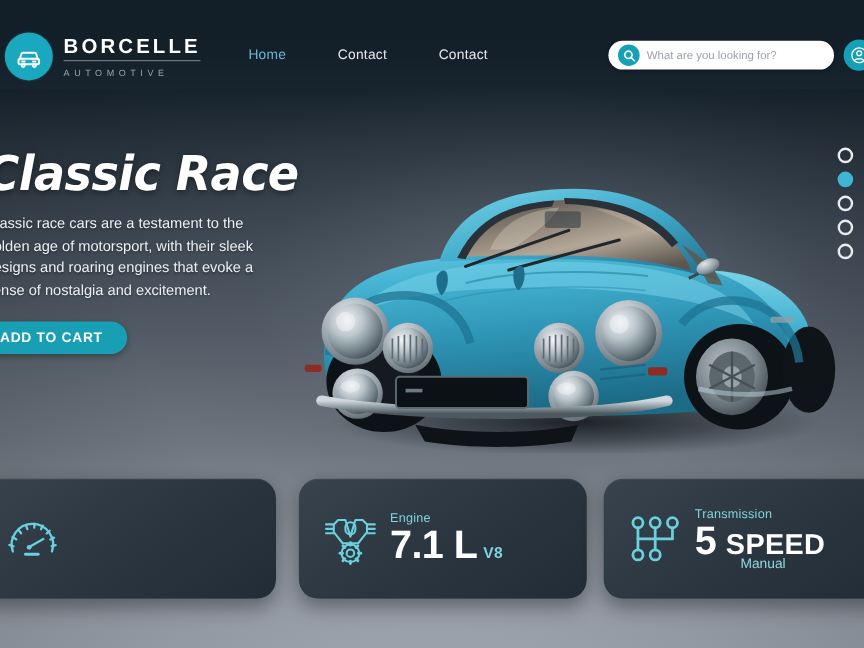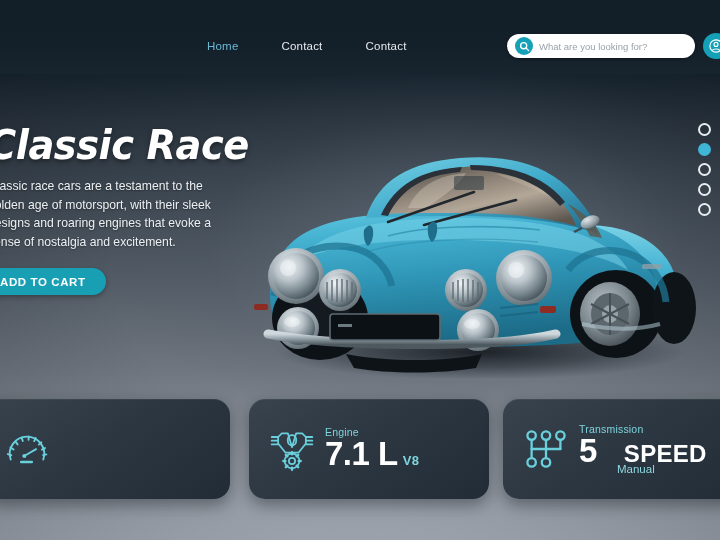--- a/index.html
+++ b/index.html
@@ -162,21 +162,21 @@
   }
   .card-value-row { display:flex; align-items:baseline; gap:5px; }
   .card-value {
     font-size:33px; font-weight:bold; color:#ffffff; line-height:1.08;
     letter-spacing:-0.5px;
   }
   .card-unit {
     font-size:13px; font-weight:bold; color:#7fd4dd; letter-spacing:.3px;
   }
   .card-3 .card-value-row { align-items:baseline; gap:8px; }
-  .card-3 .card-unit-big { font-size:24px; font-weight:bold; color:#ffffff; letter-spacing:.3px;margin-left:19px; }
+  .card-3 .card-unit-big { font-size:24px; font-weight:bold; color:#ffffff; letter-spacing:.3px; }
   .card-3 .card-sub { font-size:11.5px; color:#8ed8e0; margin-top:-5px; margin-left:38px; }
 </style>
 </head>
 <body>
 
 <div class="page">
 
   <div class="bg-base"></div>
   <div class="bg-radial"></div>
 
@@ -347,20 +347,37 @@
       <rect x="404" y="146" width="20" height="5" rx="2" fill="#8fa0a8" opacity=".8"></rect>
 
       <path d="M344 206 C372 212 400 212 422 206" stroke="#bfd6df" stroke-width="4" fill="none" opacity=".5"></path>
     </svg>
   </div>
 
   <div class="bg-vignette"></div>
 
   <header class="header">
 
+    <div class="brand">
+      <div class="brand-badge">
+        <svg width="24" height="24" viewBox="0 0 24 24" fill="none" stroke="#ffffff" stroke-width="1.6" stroke-linecap="round" stroke-linejoin="round">
+          <path d="M4.5 14.5 L5.6 10.4 C5.8 9.5 6.6 9 7.5 9 h9 c0.9 0 1.7 .5 1.9 1.4 L19.5 14.5"></path>
+          <rect x="3.4" y="14" width="17.2" height="4.6" rx="1.5"></rect>
+          <circle cx="7.3" cy="19.6" r="1.25"></circle>
+          <circle cx="16.7" cy="19.6" r="1.25"></circle>
+          <path d="M6.4 16.3 h2.2"></path>
+            <path d="M15.4 16.3 h2.2"></path>
+        </svg>
+      </div>
+      <div class="brand-text">
+        <span class="brand-name">BORCELLE</span>
+        <span class="brand-rule"></span>
+        <span class="brand-sub">AUTOMOTIVE</span>
+      </div>
+    </div>
 
     <nav class="nav">
       <a href="#" class="active">Home</a>
       <a href="#">Contact</a>
       <a href="#">Contact</a>
     </nav>
 
     <div class="search">
       <div class="search-btn">
         <svg width="11" height="11" viewBox="0 0 16 16" fill="none" stroke="#ffffff" stroke-width="2" stroke-linecap="round">

